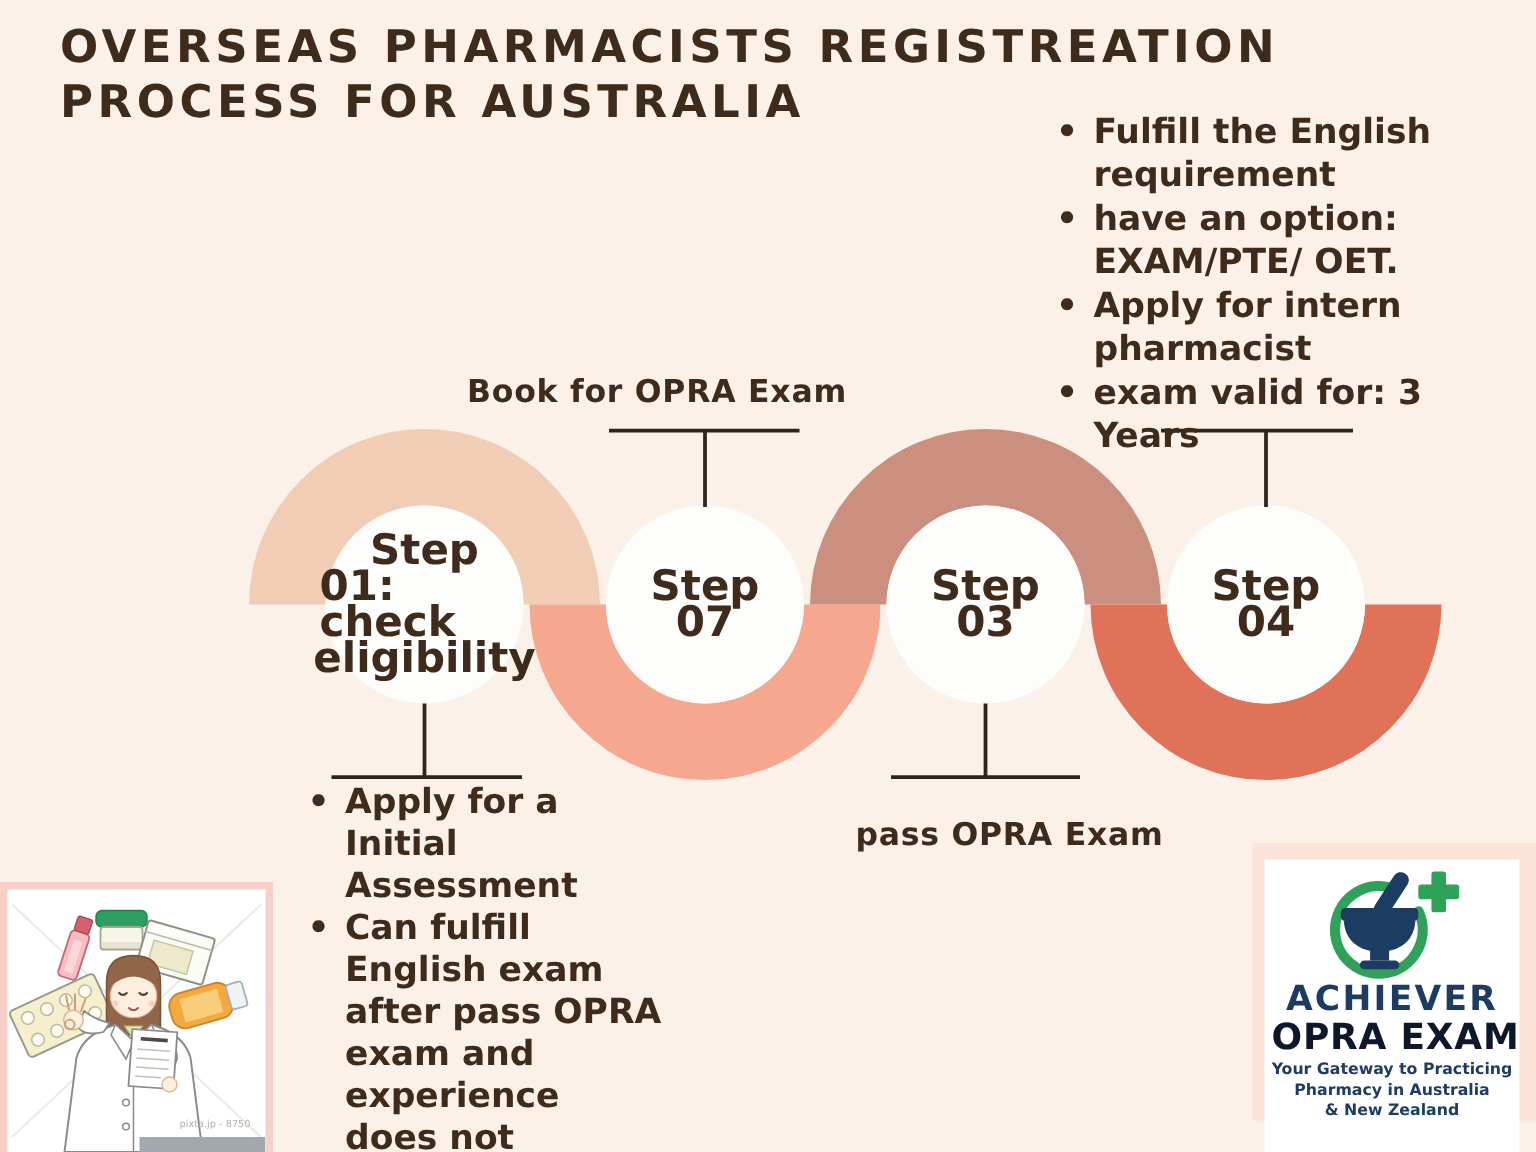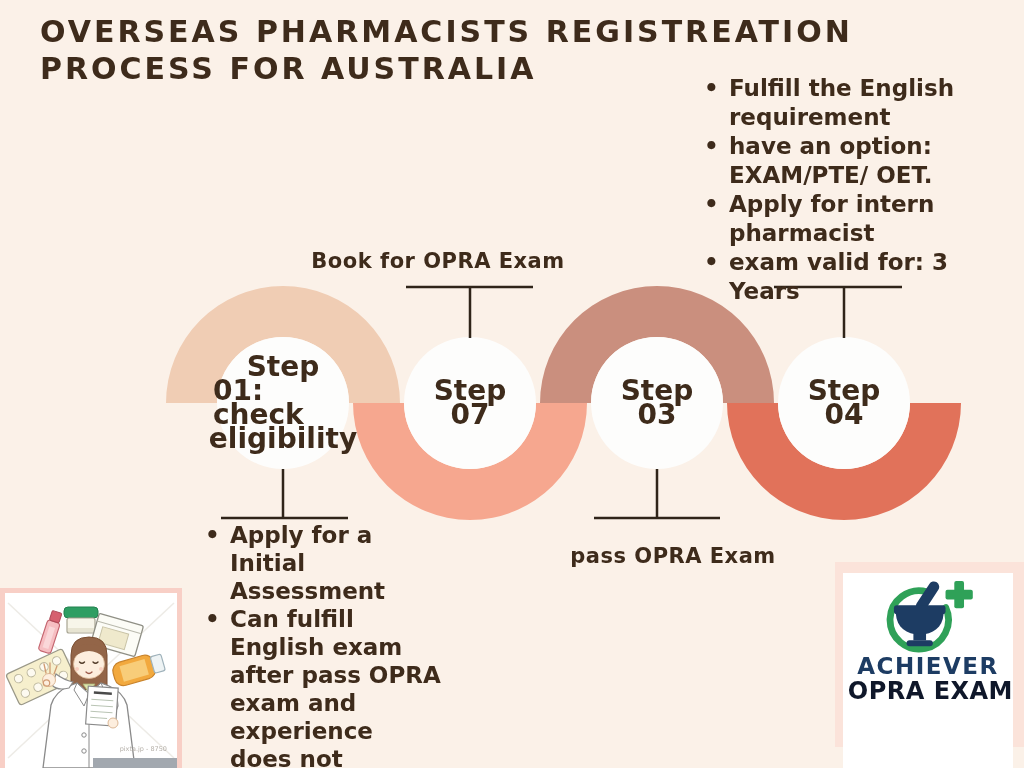--- a/index.html
+++ b/index.html
@@ -139,20 +139,25 @@
         <rect x="28" y="62" width="27" height="6" rx="3"></rect>
       </g>
 
       <g fill="#2fa158">
         <rect x="77" y="1" width="10" height="28" rx="2"></rect>
         <rect x="68" y="10" width="28" height="10" rx="2"></rect>
       </g>
     </svg>
     <div class="brand-top">ACHIEVER</div>
     <div class="brand-bottom">OPRA EXAM</div>
+    <div class="tagline">
+      <div>Your Gateway to Practicing</div>
+      <div>Pharmacy in Australia</div>
+      <div>&amp; New Zealand</div>
+    </div>
   </div>
 </div>
 
 <div id="illus-wrap" class="abs">
   <div id="illus-card">
     <svg width="172" height="175" viewBox="0 0 172 175">
 
       <path d="M 3 10 L 169 165 M 169 10 L 3 165" stroke="#edebe6" stroke-width="1.5" fill="none"></path>
 
       <g transform="translate(36,84) rotate(-25)">

